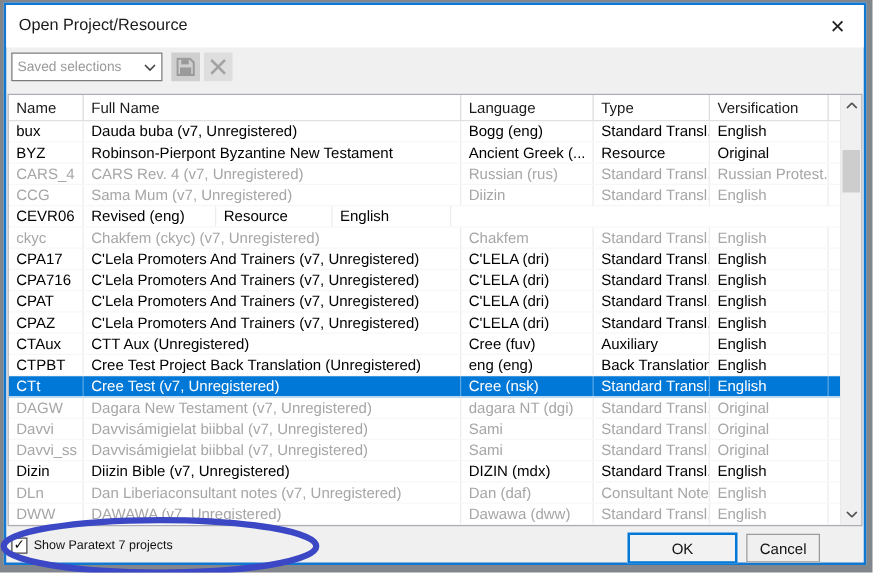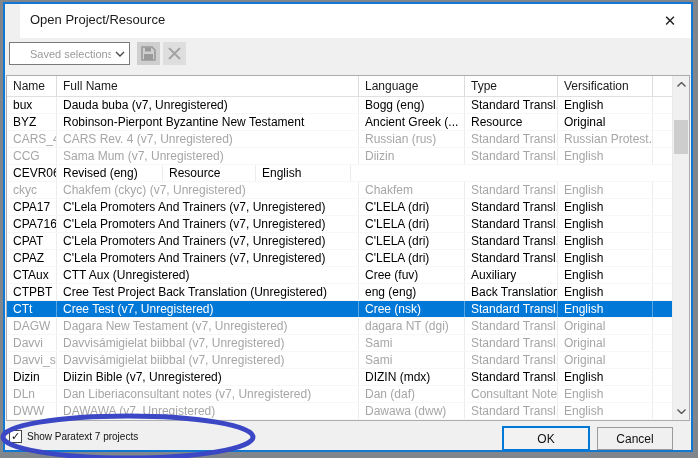--- a/index.html
+++ b/index.html
@@ -9,40 +9,40 @@
     font-family:"Liberation Sans", sans-serif;
     background:#81868c;
     overflow:hidden;
   }
   .dialog {
     position:absolute; left:3px; top:2px; width:690px; height:450px;
     border:2px solid #1177d1;
     background:#f0f0f0;
   }
   .titlebar {
-    position:absolute; left:15px; top:0; right:0; height:34px;
+    position:absolute; left:0; top:0; right:0; height:34px;
     background:#ffffff;
   }
   .title {
     position:absolute; left:10px; top:8px;
     font-size:13px; color:#1a1a1a;
   }
   .close-btn {
     position:absolute; right:6px; top:4px; width:30px; height:26px;
     display:flex; align-items:center; justify-content:center;
     font-size:15px; color:#222; cursor:pointer; background:transparent; border:none;
   }
   
   .combo {
     position:absolute; left:4px; top:38px; width:121px; height:23px;
     background:#fff; border:1px solid #7a7a7a;
     display:flex; align-items:center;
   }
   .combo-text {
-    flex:1; padding-left:20px; font-size:11px; color:#9a9a9a;
+    flex:1; padding-left:4px; font-size:11px; color:#9a9a9a;
     white-space:nowrap; overflow:hidden;
   }
   .combo-arrow { width:18px; display:flex; align-items:center; justify-content:center; }
   .tool-btn {
     position:absolute; top:38px; width:23px; height:23px;
     display:flex; align-items:center; justify-content:center; border:none;
   }
   .save-btn { left:132px; background:#cfcfcf; }
   .del-btn  { left:158px; background:#dedede; }
   
@@ -61,21 +61,21 @@
   .rows { position:absolute; left:0; top:21px; right:17px; bottom:0; }
   .trow { display:flex; height:17px; border-bottom:1px solid #f7f7f7; cursor:default; }
   .cell {
     font-size:12px; line-height:16px; padding-left:6px;
     border-right:1px solid #ececec; white-space:nowrap; overflow:hidden;
     color:#000;
   }
   .trow.disabled .cell { color:#a6a6a6; }
   .trow.selected { background:#0078d7; }
   .trow.selected .cell { color:#fff; border-right-color:rgba(255,255,255,0.35); }
-  .col-name{width:50px;} .col-full_name{width:302px;} .col-language{width:106px;}
+  .col-name{width:60px;} .col-full_name{width:302px;} .col-language{width:106px;}
   .col-type{width:93px;} .col-versification{width:95px;} .col-filler{flex:1; border-right:none;}
   
   .vscroll {
     position:absolute; right:0; top:0; bottom:0; width:17px;
     background:#f0f0f0; border-left:1px solid #e9e9e9;
   }
   .sb-arrow {
     position:absolute; left:0; width:16px; height:17px;
     display:flex; align-items:center; justify-content:center;
   }
@@ -97,21 +97,21 @@
   .chk-label { margin-left:5px; font-size:10px; color:#111; }
   .btn {
     position:absolute; font-size:12px; color:#111;
     display:flex; align-items:center; justify-content:center; cursor:pointer;
   }
   .ok-btn {
     left:497px; top:422px; width:88px; height:25px;
     background:#f2f2f2; border:2px solid #0078d7;
   }
   .cancel-btn {
-    left:592px; top:423px; width:76px; height:23px;
+    left:592px; top:423px; width:59px; height:23px;
     background:#f0f0f0; border:1px solid #9b9b9b;
   }
   .annotation-overlay {
     position:absolute; left:0; top:0; width:698px; height:458px;
     pointer-events:none;
   }
   .icon-svg { display:block; }
 </style>
 </head>
 <body>

